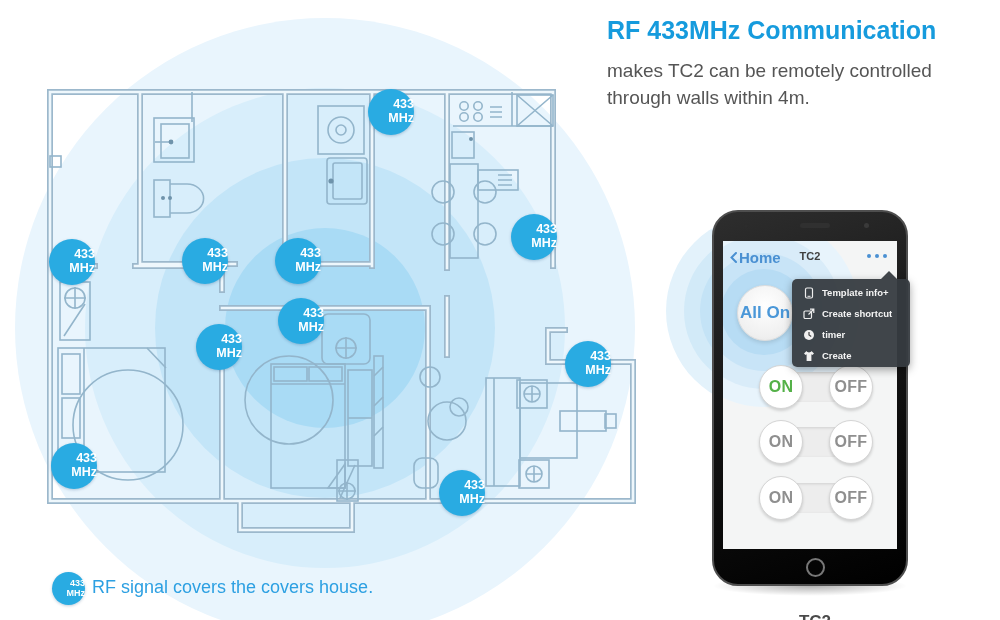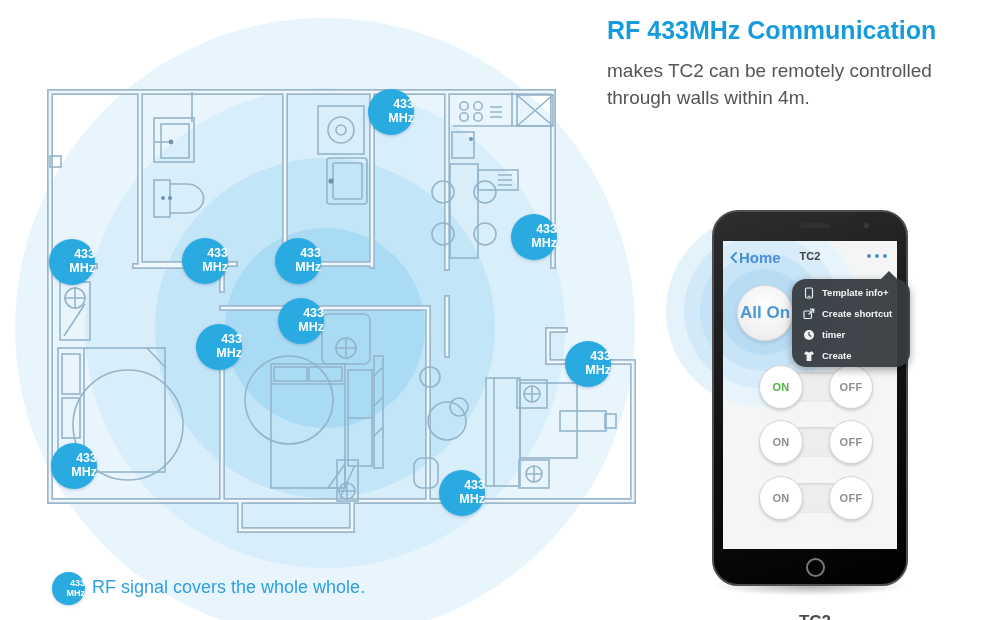--- a/index.html
+++ b/index.html
@@ -44,36 +44,36 @@
   .nav-title{position:absolute;left:0;top:9px;width:174px;text-align:center;
       color:#3f3f3f;font-size:11px;font-weight:bold;}
   .menu-dots{position:absolute;right:10px;top:13px;display:flex;gap:4px;}
   .menu-dots i{width:4px;height:4px;border-radius:50%;background:#4a90d2;}
   .all-on{position:absolute;left:14px;top:44px;width:54px;height:54px;border-radius:50%;
       background:radial-gradient(circle at 50% 35%,#ffffff 0%,#f0f0f0 70%,#e4e4e4 100%);
       border:1px solid #ddd;box-shadow:0 2px 4px rgba(0,0,0,.12);
       display:flex;align-items:center;justify-content:center;
       color:#4a97d8;font-size:17px;font-weight:bold;z-index:2;}
   
-  .popup{position:absolute;left:78px;top:67px;width:118px;height:88px;border-radius:14px;
+  .popup{position:absolute;left:78px;top:67px;width:118px;height:88px;border-radius:5px;
       background:rgba(54,59,64,.95);z-index:6;box-shadow:0 3px 8px rgba(0,0,0,.35);}
   .popup:before{content:"";position:absolute;right:13px;top:-8px;border:8px solid transparent;
       border-bottom-color:rgba(54,59,64,.95);border-top-width:0;}
   .popup .item{display:flex;align-items:center;gap:7px;height:21px;padding-left:11px;
       color:#f4f4f4;font-size:9.5px;font-weight:bold;cursor:default;}
   .popup .item:first-child{margin-top:3px;}
   .micon{width:12px;height:12px;flex:0 0 12px;}
   
   .switch-row{position:absolute;left:0;top:0;width:196px;height:44px;}
   .track{position:absolute;left:46px;width:112px;height:30px;border-radius:15px;background:#ededed;
       box-shadow:inset 0 1px 3px rgba(0,0,0,.12);}
   .pill{position:absolute;width:44px;height:44px;border-radius:50%;background:#fff;
       border:1px solid #d5d5d5;box-shadow:0 2px 3px rgba(0,0,0,.15);box-sizing:border-box;
       display:flex;align-items:center;justify-content:center;
-      font-size:11px;font-weight:bold;color:#8f8f8f;letter-spacing:.3px;}
+      font-size:16px;font-weight:bold;color:#8f8f8f;letter-spacing:.3px;}
   .pill.on{left:45px;}
   .pill.off{left:115px;}
   .switch-row.active .pill.on{color:#54b148;}
   .home-btn{position:absolute;left:92px;top:346px;width:19px;height:19px;border-radius:50%;
       border:2px solid #777;box-sizing:border-box;background:transparent;}
   .cut-caption{position:absolute;left:791px;top:612px;width:48px;height:8px;overflow:hidden;
       text-align:center;z-index:4;}
   .cut-caption span{font-size:17px;font-weight:bold;color:#4a4a4a;line-height:19px;}
 </style>
 </head>
@@ -261,21 +261,21 @@
     <div class="body">
       <div>makes TC2 can be remotely controlled</div>
       <div>through walls within 4m.</div>
     </div>
   </div>
 
   <div class="badge small" style="left:52px;top:572px">
     <span>433</span>
       <span>MHz</span>
   </div>
-  <div class="caption-text">RF signal covers the whole whole.</div>
+  <div class="caption-text">RF signal covers the covers house.</div>
 
   <div class="phone-shadow"></div>
   <div class="phone">
     <div class="speaker"></div>
     <div class="camera-dot"></div>
     <div class="sensor-dot"></div>
 
     <div class="screen">
       <div class="ring r1"></div>
       <div class="ring r2"></div>

